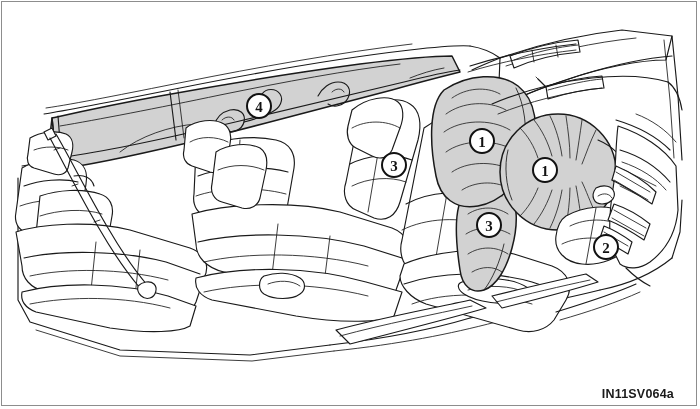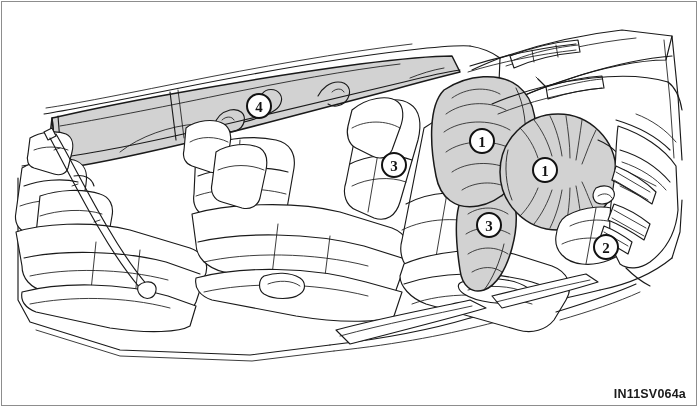--- a/index.html
+++ b/index.html
@@ -29,21 +29,21 @@
   }
   #illustration {
     position: absolute;
     left: 0;
     top: 0;
     width: 700px;
     height: 409px;
   }
   #figure-code {
     position: absolute;
-    right: 14px;
+    right: 26px;
     bottom: 8px;
     font-family: "Liberation Sans", sans-serif;
     font-size: 12.5px;
     font-weight: bold;
     color: #1a1a1a;
     letter-spacing: 0.2px;
     white-space: nowrap;
   }
   .callout-num {
     font-family: "Liberation Serif", serif;

